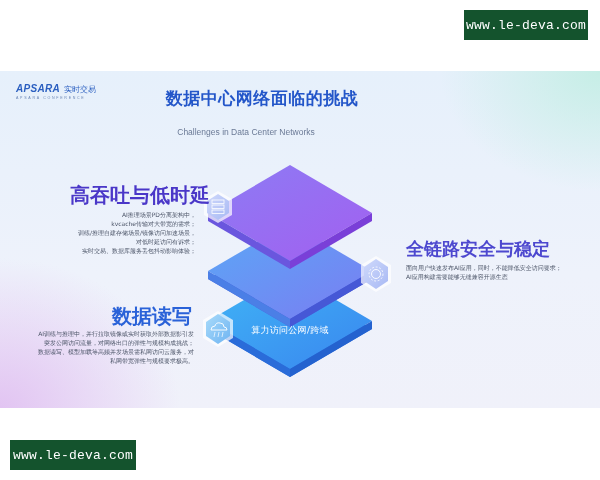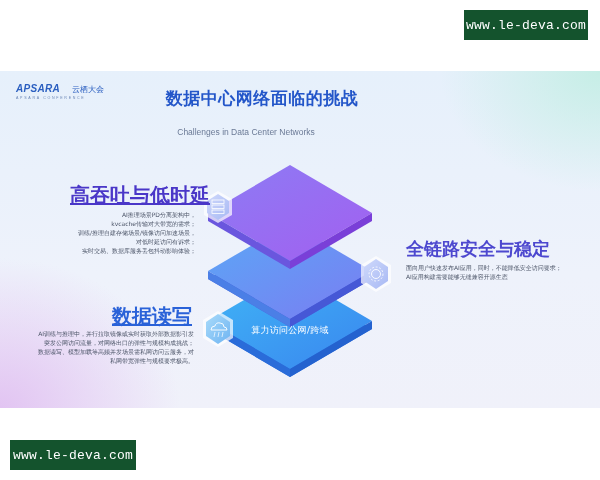--- a/index.html
+++ b/index.html
@@ -7,27 +7,27 @@
   .wm { position:absolute; background:#14532d; color:#ffffff; font-family:Liberation Mono, monospace; font-size:13px; display:flex; align-items:center; justify-content:center; letter-spacing:0.2px; }
   .wm-top { left:464px; top:10px; width:124px; height:30px; }
   .wm-bottom { left:10px; top:440px; width:126px; height:30px; }
   .slide { position:absolute; left:0; top:71px; width:600px; height:337px; overflow:hidden;
     background:
       radial-gradient(ellipse 180px 150px at 0% 100%, #e2c4f2 0%, rgba(226,196,242,0) 100%),
       radial-gradient(ellipse 160px 120px at 100% 0%, #c6eee6 0%, rgba(198,238,230,0) 100%),
       linear-gradient(180deg, #e6f0fb 0%, #eef2fb 60%, #f0f1fa 100%);
   }
   .logo { position:absolute; left:16px; top:12px; }
-  .logo-main { display:flex; align-items:baseline; gap:12px; }
+  .logo-main { display:flex; align-items:baseline; gap:4px; }
   .logo-apsara { font-family:"Liberation Sans", sans-serif; font-weight:bold; font-style:italic; font-size:10px; color:#2b5fc0; letter-spacing:0.3px; }
   .logo-cn { font-size:8px; color:#2b5fc0; }
   .logo-sub { font-family:"Liberation Sans", sans-serif; font-size:3.6px; color:#6b86b6; letter-spacing:1.7px; margin-top:1px; }
   .title { position:absolute; left:0; width:524px; top:16px; text-align:center; font-size:17px; font-weight:bold; color:#2356c9; letter-spacing:0.5px; }
   .subtitle { position:absolute; left:0; width:492px; top:56px; text-align:center; font-family:"Liberation Sans", sans-serif; font-size:8.5px; color:#6b7a96; }
-  .h-left { position:absolute; font-weight:bold; font-size:20px; text-align:right;text-decoration:underline; }
+  .h-left { position:absolute; font-weight:bold; font-size:20px; text-align:right; }
   .h1 { right:390px; top:111px; color:#4a37c8; }
   .h2 { right:408px; top:232px; color:#2a62d8; }
   .h3 { left:406px; top:166px; font-weight:bold; font-size:18px; color:#4d48cf; }
   .desc { position:absolute; font-size:6px; color:#4c5568; line-height:9px; }
   .desc-left { text-align:right; }
   .d1 { right:404px; top:139px; width:170px; }
   .d2 { right:406px; top:258px; width:180px; }
   .d3 { left:406px; top:192px; width:180px; text-align:left; }
   .stack { position:absolute; left:0; top:0; width:600px; height:337px; }
   .diamond-label { position:absolute; color:#ffffff; font-size:9px; text-align:center; width:160px; letter-spacing:0.3px; }
@@ -36,21 +36,21 @@
 <body>
 
 <div class="wm wm-top">www.le-deva.com</div>
 <div class="wm wm-bottom">www.le-deva.com</div>
 
 <div class="slide">
 
   <div class="logo">
     <div class="logo-main">
       <span class="logo-apsara">APSARA</span>
-      <span class="logo-cn">云栖大会</span>
+      <span class="logo-cn">实时交易</span>
     </div>
     <div class="logo-sub">APSARA CONFERENCE</div>
   </div>
 
   <div class="title">数据中心网络面临的挑战</div>
   <div class="subtitle">Challenges in Data Center Networks</div>
 
   <svg class="stack" viewBox="0 0 600 337" width="600" height="337">
     <defs>
       <linearGradient id="g1" x1="0" y1="0" x2="1" y2="1">

